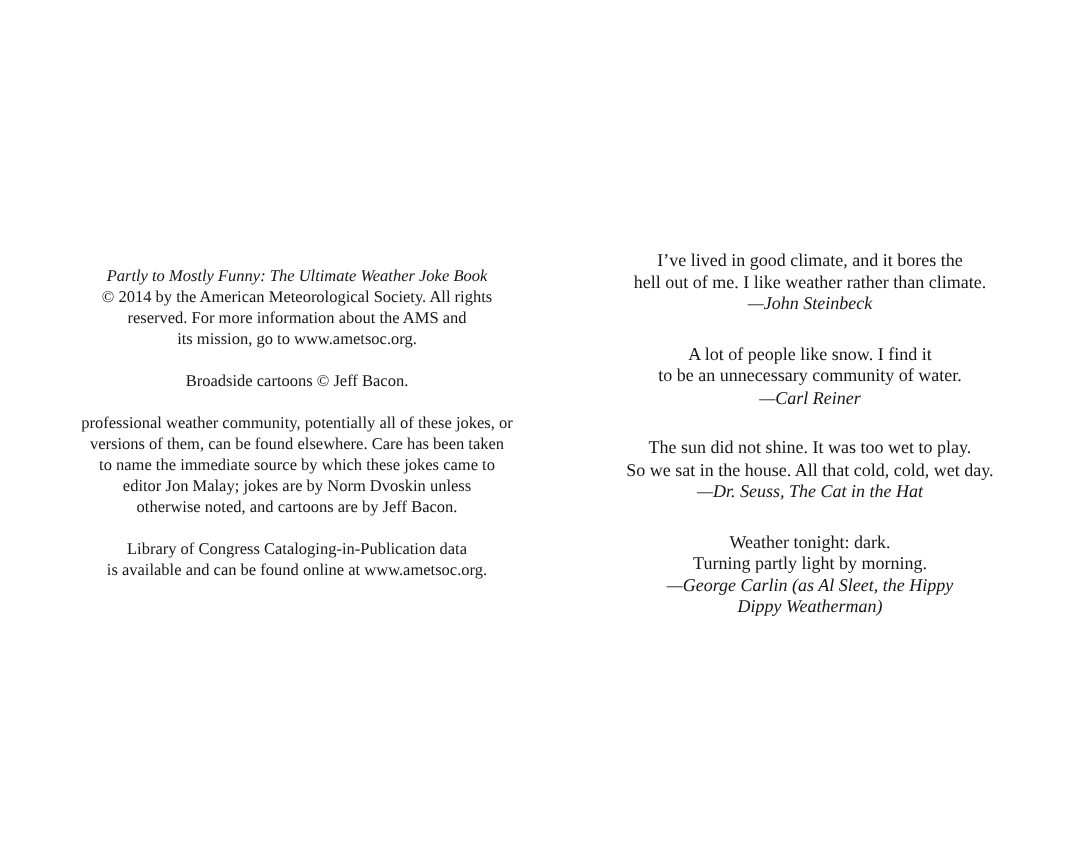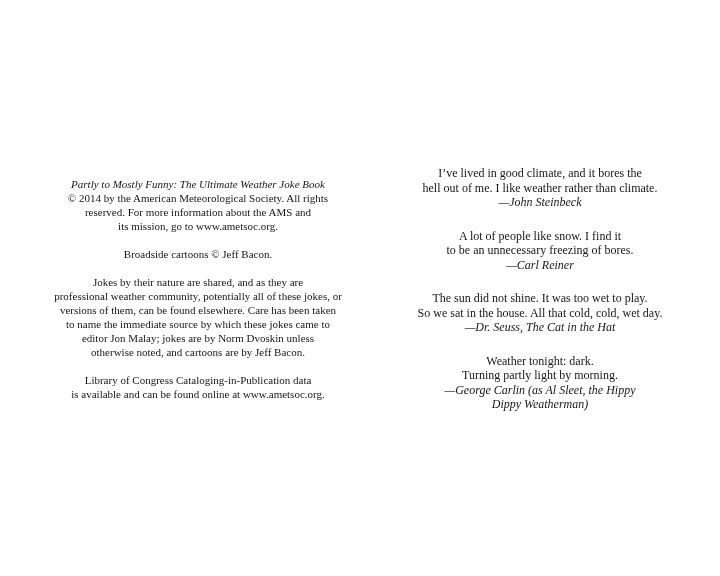--- a/index.html
+++ b/index.html
@@ -46,21 +46,20 @@
       <div class="line">© 2014 by the American Meteorological Society. All rights</div>
       <div class="line">reserved. For more information about the AMS and</div>
       <div class="line">its mission, go to www.ametsoc.org.</div>
     </div>
 
     <div class="block">
       <div class="line">Broadside cartoons © Jeff Bacon.</div>
     </div>
 
     <div class="block">
-      <div class="line">Jokes by their nature are shared, and as they are</div>
       <div class="line">professional weather community, potentially all of these jokes, or</div>
       <div class="line">versions of them, can be found elsewhere. Care has been taken</div>
       <div class="line">to name the immediate source by which these jokes came to</div>
       <div class="line">editor Jon Malay; jokes are by Norm Dvoskin unless</div>
       <div class="line">otherwise noted, and cartoons are by Jeff Bacon.</div>
     </div>
 
     <div class="block">
       <div class="line">Library of Congress Cataloging-in-Publication data</div>
       <div class="line">is available and can be found online at www.ametsoc.org.</div>
@@ -70,21 +69,21 @@
   <section class="page page-right">
 
     <div class="quote">
       <div class="line">I’ve lived in good climate, and it bores the</div>
       <div class="line">hell out of me. I like weather rather than climate.</div>
       <div class="line italic">—John Steinbeck</div>
     </div>
 
     <div class="quote">
       <div class="line">A lot of people like snow. I find it</div>
-      <div class="line">to be an unnecessary freezing of bores.</div>
+      <div class="line">to be an unnecessary community of water.</div>
       <div class="line italic">—Carl Reiner</div>
     </div>
 
     <div class="quote">
       <div class="line">The sun did not shine. It was too wet to play.</div>
       <div class="line">So we sat in the house. All that cold, cold, wet day.</div>
       <div class="line italic">—Dr. Seuss, The Cat in the Hat</div>
     </div>
 
     <div class="quote">

